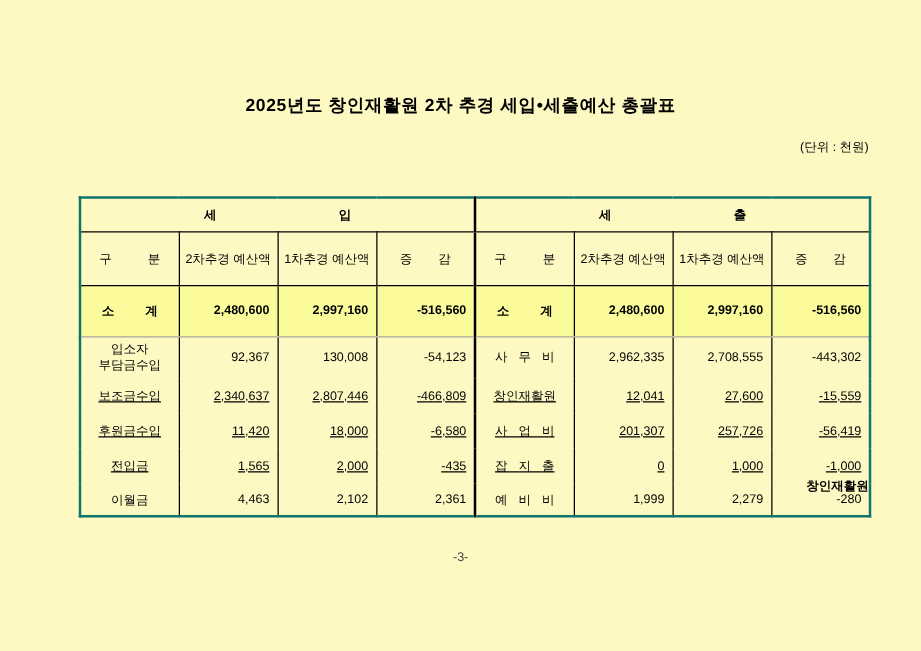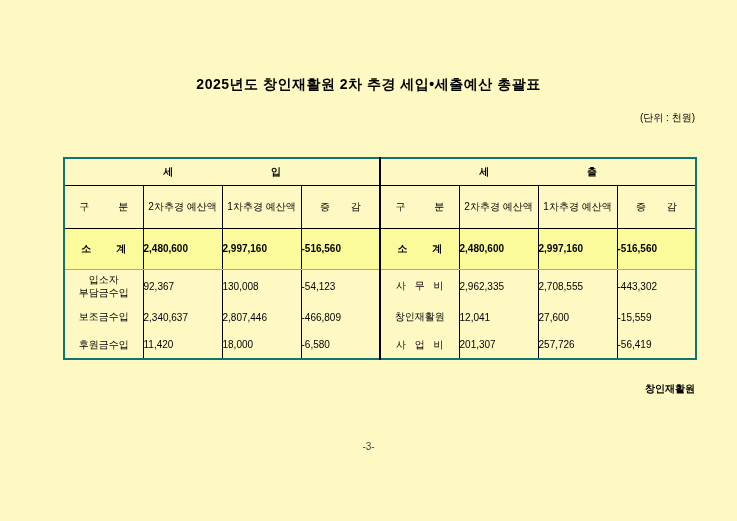--- a/index.html
+++ b/index.html
@@ -64,24 +64,24 @@
   tr.subtotal-row { height: 41px; }
   tr.subtotal-row td {
     background: var(--hl, #FBFB9B);
     font-weight: bold;
     border-bottom: 1px solid #a8a896;
   }
   tr.subtotal-row td.label { text-align: center; white-space: pre; }
 
   td.label { text-align: center; white-space: pre; }
   td.label.multiline { white-space: pre-line; line-height: 13px; }
-  td.num { padding-right: 6px; }
+  td.num { text-align: right; padding-right: 6px; }
 
   tr.data-row-tall { height: 34px; padding-left: 16px; }
-  tr.data-row { height: 28px; }
+  tr.data-row { height: 28px; text-decoration: underline; }
   tr.data-row-mid { height: 26px; }
   tr.data-row-last { height: 20px; }
 
   .footer-org {
     position: absolute; top: 382px; right: 42px;
     font-size: 10px; font-weight: bold;
   }
   .page-number {
     position: absolute; top: 441px; left: 0; right: 0;
     text-align: center;
@@ -162,21 +162,41 @@
         <td class="label">후원금수입</td>
         <td class="num">11,420</td>
         <td class="num">18,000</td>
         <td class="num">-6,580</td>
         <td class="label divider ws-sm">사 업 비</td>
         <td class="num">201,307</td>
         <td class="num">257,726</td>
         <td class="num">-56,419</td>
       </tr>
 
-
+      <tr class="data-row">
+        <td class="label">전입금</td>
+        <td class="num">1,565</td>
+        <td class="num">2,000</td>
+        <td class="num">-435</td>
+        <td class="label divider ws-sm">잡 지 출</td>
+        <td class="num">0</td>
+        <td class="num">1,000</td>
+        <td class="num">-1,000</td>
+      </tr>
+
+      <tr class="data-row-mid">
+        <td class="label">이월금</td>
+        <td class="num">4,463</td>
+        <td class="num">2,102</td>
+        <td class="num">2,361</td>
+        <td class="label divider ws-sm">예 비 비</td>
+        <td class="num">1,999</td>
+        <td class="num">2,279</td>
+        <td class="num">-280</td>
+      </tr>
 
     </tbody>
   </table>
 
   <div class="footer-org">창인재활원</div>
   <div class="page-number">-3-</div>
 
 </div>
 
 </body></html>

